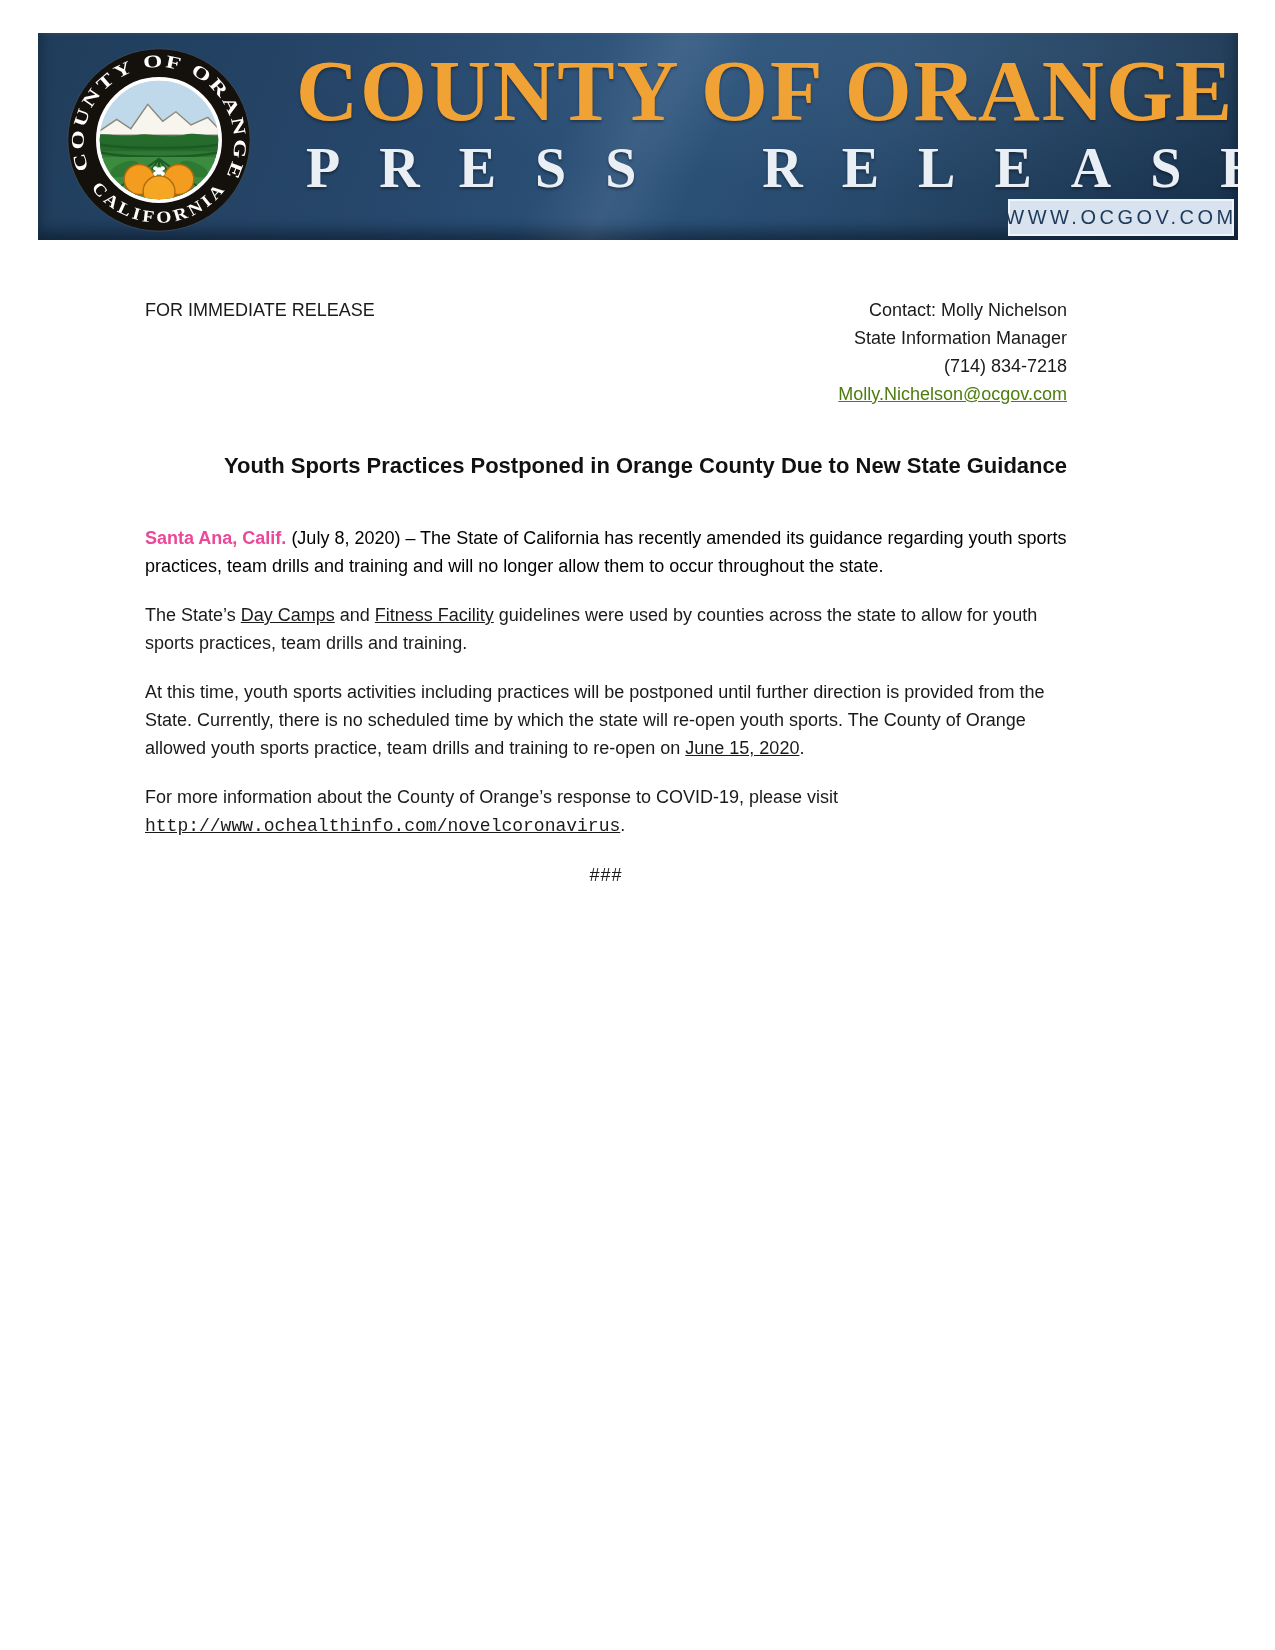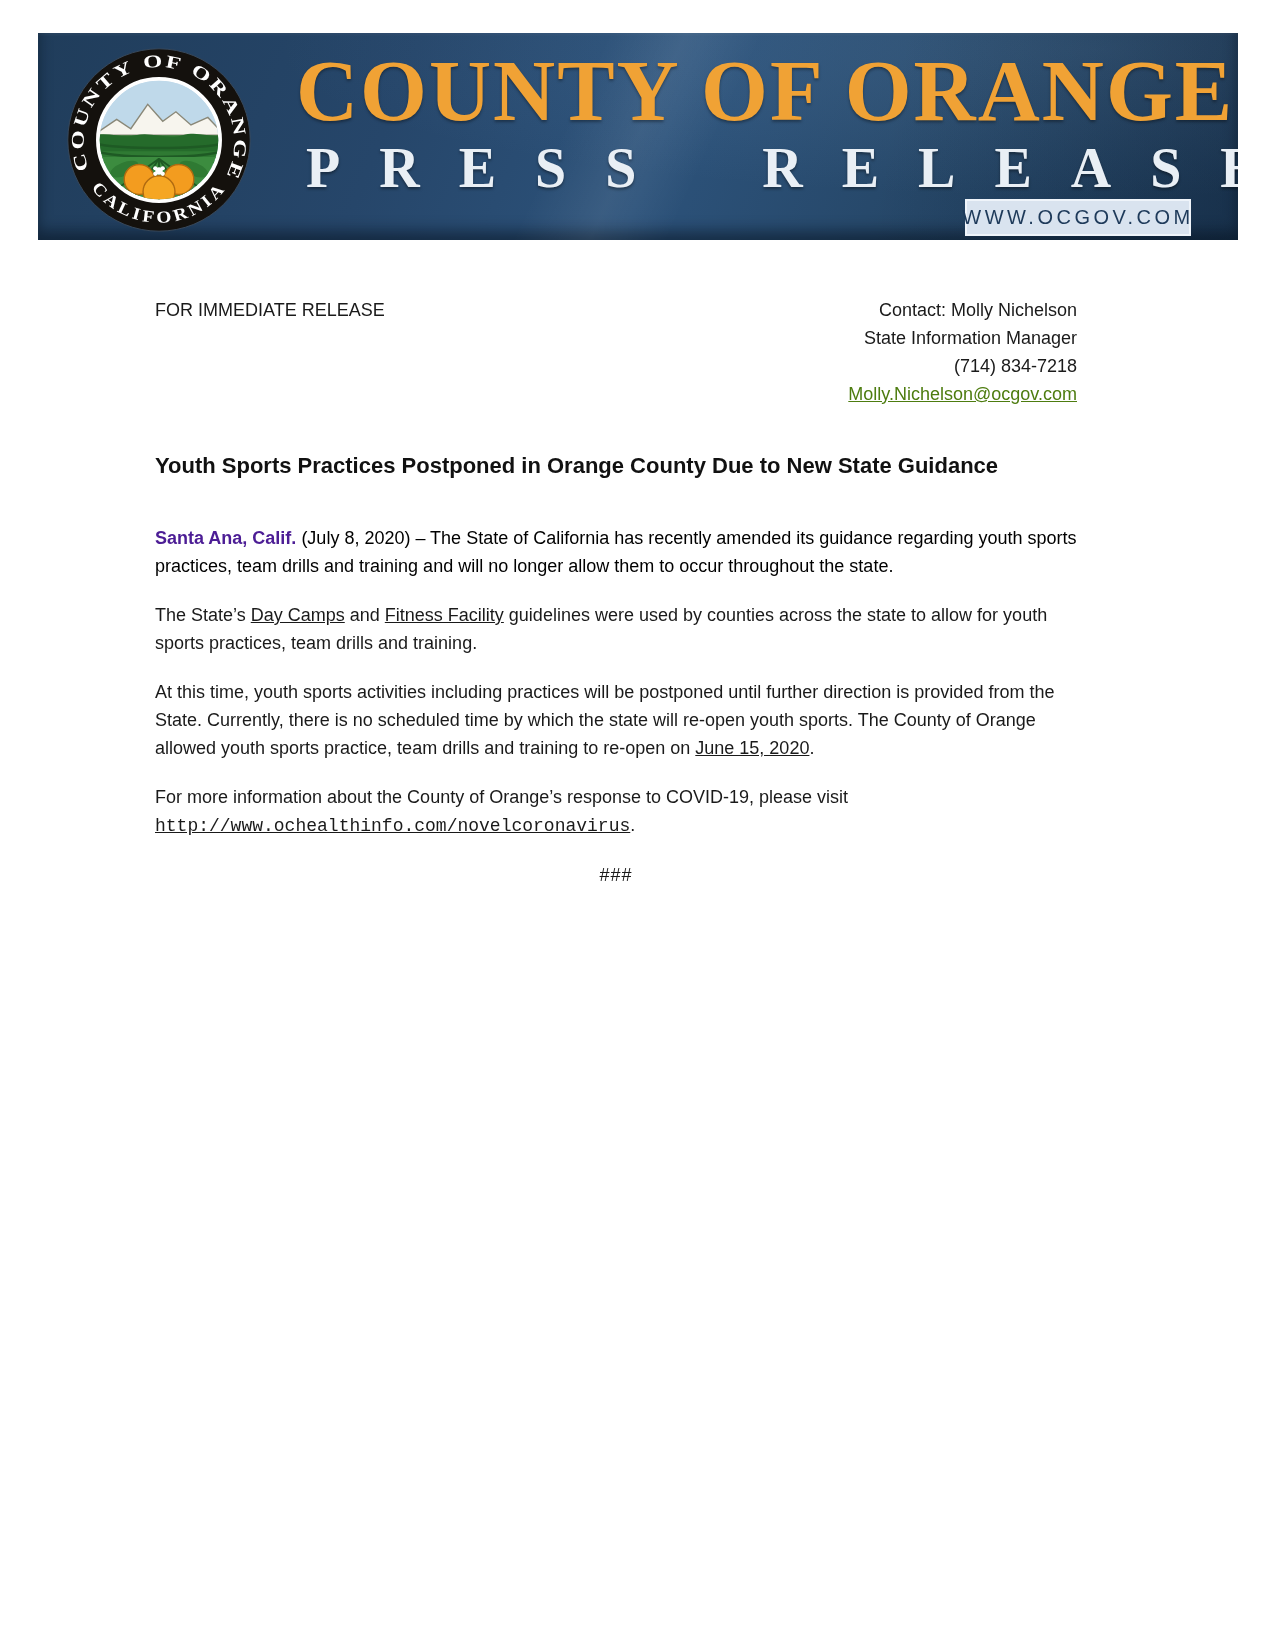--- a/index.html
+++ b/index.html
@@ -15,33 +15,33 @@
     overflow:hidden;}
   .banner::before{content:"";position:absolute;inset:0;
     background:linear-gradient(115deg,transparent 44%,rgba(255,255,255,0.07) 50%,transparent 56%),
                linear-gradient(100deg,transparent 70%,rgba(8,20,36,0.25) 100%);}
   .banner-title{position:absolute;left:258px;top:15px;width:910px;text-align:center;white-space:nowrap;
     font-family:"Liberation Serif","DejaVu Serif",serif;font-weight:bold;font-size:86px;line-height:86px;
     color:#F0A235;letter-spacing:2px;text-shadow:0 2px 3px rgba(0,0,0,0.35);}
   .banner-subtitle{position:absolute;left:268px;top:107px;white-space:nowrap;
     font-family:"Liberation Serif","DejaVu Serif",serif;font-weight:bold;font-size:56px;line-height:56px;
     color:#E9EFF5;letter-spacing:39px;word-spacing:34px;text-shadow:0 2px 3px rgba(0,0,0,0.4);}
-  .url-box{position:absolute;left:927px;top:166px;width:226px;height:37px;box-sizing:border-box;
+  .url-box{position:absolute;left:970px;top:166px;width:226px;height:37px;box-sizing:border-box;
     background:#D9E3EF;border:2px solid #EFF4FA;color:#1E3A5A;
     display:flex;align-items:center;justify-content:center;
     font-size:20px;letter-spacing:3.5px;}
   .seal{position:absolute;left:27px;top:13px;width:188px;height:188px;}
 
   
-  .content{position:absolute;left:155px;top:296px;width:922px;font-size:18px;line-height:28px;}
+  .content{position:absolute;left:145px;top:296px;width:922px;font-size:18px;line-height:28px;}
   .meta-row{display:flex;justify-content:space-between;align-items:flex-start;}
   .release-label{white-space:nowrap;}
   .contact{text-align:right;}
   .contact a{color:#4d7c0f;text-decoration:underline;}
-  h1.article-title{font-size:22px;line-height:30px;font-weight:bold;text-align:left;
+  h1.article-title{font-size:22px;line-height:30px;font-weight:bold;text-align:right;
     margin:43px 0 43px 0;color:#111;}
   .para{margin:0 0 21px 0;}
   .end-mark{margin-top:21px;text-align:center;letter-spacing:1px;}
 </style>
 </head>
 <body>
 
 <div class="page">
 
   <div class="banner">
@@ -108,21 +108,21 @@
         <div>Contact: Molly Nichelson</div>
         <div>State Information Manager</div>
         <div>(714) 834-7218</div>
         <div><a href="#">Molly.Nichelson@ocgov.com</a></div>
       </div>
     </div>
 
     <h1 class="article-title">Youth Sports Practices Postponed in Orange County Due to New State Guidance</h1>
 
     <div id="article-body">
-        <p class="para"><span style="font-weight: bold; color: #4c1d95;">Santa Ana, Calif.</span><span style="color: #000000;"> (July 8, 2020) – The State of California has recently amended its guidance regarding youth sports practices, team drills and training and will no longer allow them to occur throughout the state.</span></p>
+        <p class="para"><span style="font-weight: bold; color: #ec4899;">Santa Ana, Calif.</span><span style="color: #000000;"> (July 8, 2020) – The State of California has recently amended its guidance regarding youth sports practices, team drills and training and will no longer allow them to occur throughout the state.</span></p>
         <p class="para"><span style="color: rgb(26, 26, 26);">The State’s </span><a href="#" style="text-decoration: underline; color: rgb(26, 26, 26);">Day Camps</a><span style="color: rgb(26, 26, 26);"> and </span><a href="#" style="text-decoration: underline; color: rgb(26, 26, 26);">Fitness Facility</a><span style="color: rgb(26, 26, 26);"> guidelines were used by counties across the state to allow for youth sports practices, team drills and training.</span></p>
         <p class="para"><span style="color: rgb(26, 26, 26);">At this time, youth sports activities including practices will be postponed until further direction is provided from the State. Currently, there is no scheduled time by which the state will re-open youth sports.  The County of Orange allowed youth sports practice, team drills and training to re-open on </span><span style="text-decoration: underline; color: rgb(26, 26, 26);">June 15, 2020</span><span style="color: rgb(26, 26, 26);">.</span></p>
         <p class="para"><span style="color: rgb(26, 26, 26);">For more information about the County of Orange’s response to COVID-19, please visit </span><a href="#" style="text-decoration: underline; color: rgb(26, 26, 26); font-family: Liberation Mono, monospace;">http://www.ochealthinfo.com/novelcoronavirus</a><span style="color: rgb(26, 26, 26);">.</span></p>
       </div>
 
     <div class="end-mark">###</div>
   </div>
 
 </div>
 

